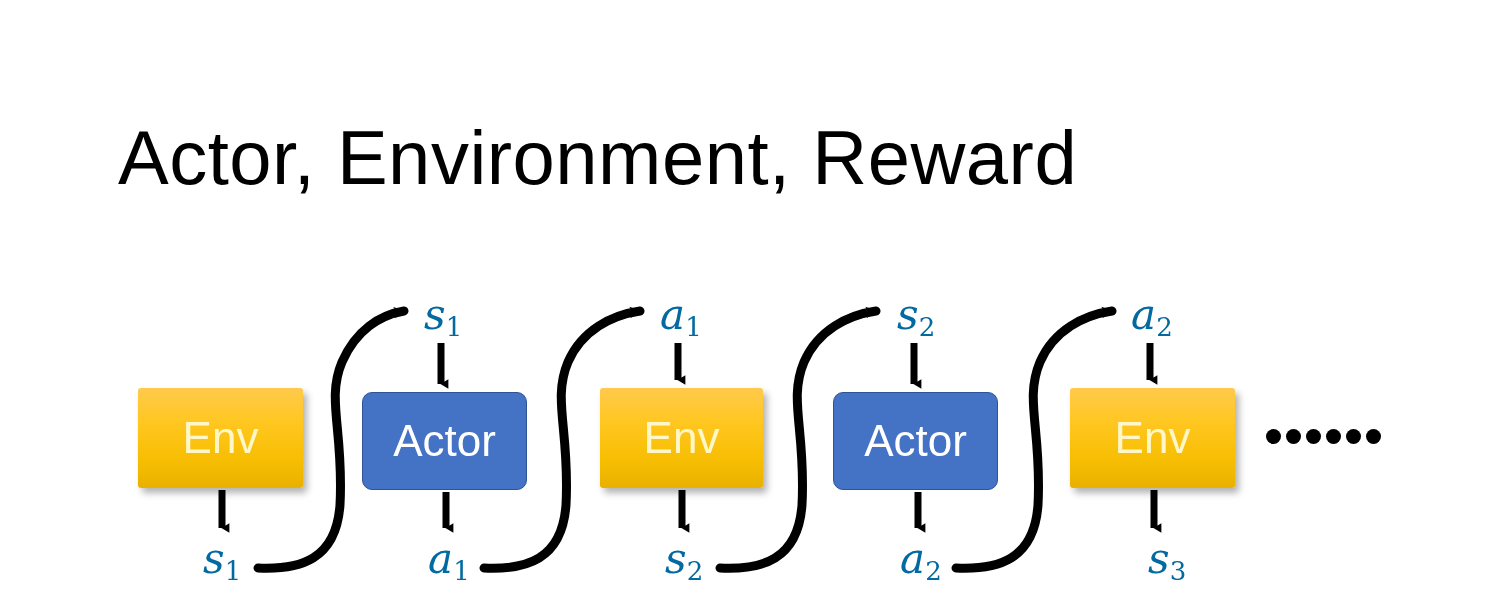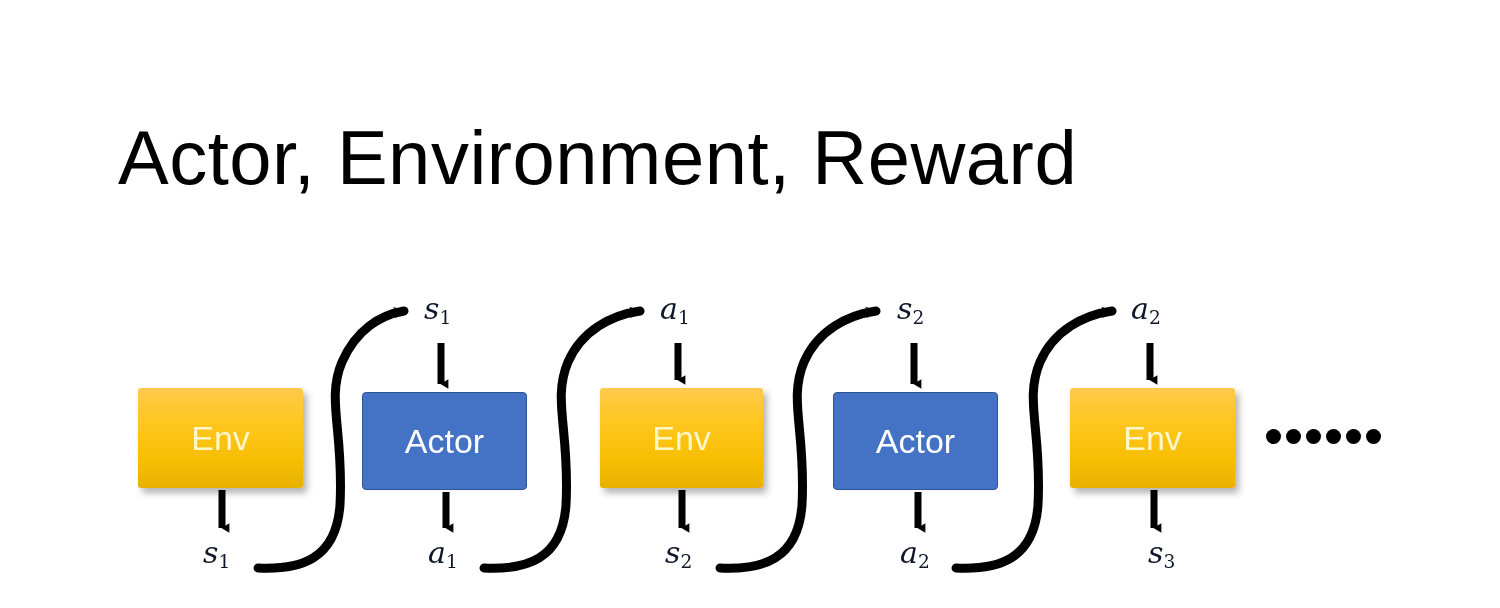--- a/index.html
+++ b/index.html
@@ -49,44 +49,44 @@
 
   
   .node {
     position: absolute;
     display: flex;
     align-items: center;
     justify-content: center;
     box-sizing: border-box;
     font-family: "Liberation Sans", sans-serif;
     font-weight: 400;
-    font-size: 34px;
+    font-size: 44px;
     line-height: 1;
     white-space: nowrap;
   }
   .node-env {
     background: linear-gradient(180deg, #FFCA4D 0%, #FFC720 34%, #F7BE02 72%, #E9B100 100%);
     border-radius: 3px;
     color: #FFF7C8;
     box-shadow: 4px 5px 7px rgba(0,0,0,0.30);
   }
   .node-actor {
     background: #4472C4;
     border: 1.5px solid #2F5496;
-    border-radius: 4px;
+    border-radius: 10px;
     color: #FFFFFF;
   }
 
   
   .mlabel {
     position: absolute;
     font-family: "DejaVu Serif", serif;
     font-style: italic;
-    font-size: 30px;
-    color: #0f172a;
+    font-size: 42px;
+    color: #0369a1;
     white-space: nowrap;
     line-height: 1;
   }
   .mlabel sub {
     font-size: 0.62em;
     font-style: normal;
     vertical-align: baseline;
     position: relative;
     top: 0.26em;
     left: 0.01em;

